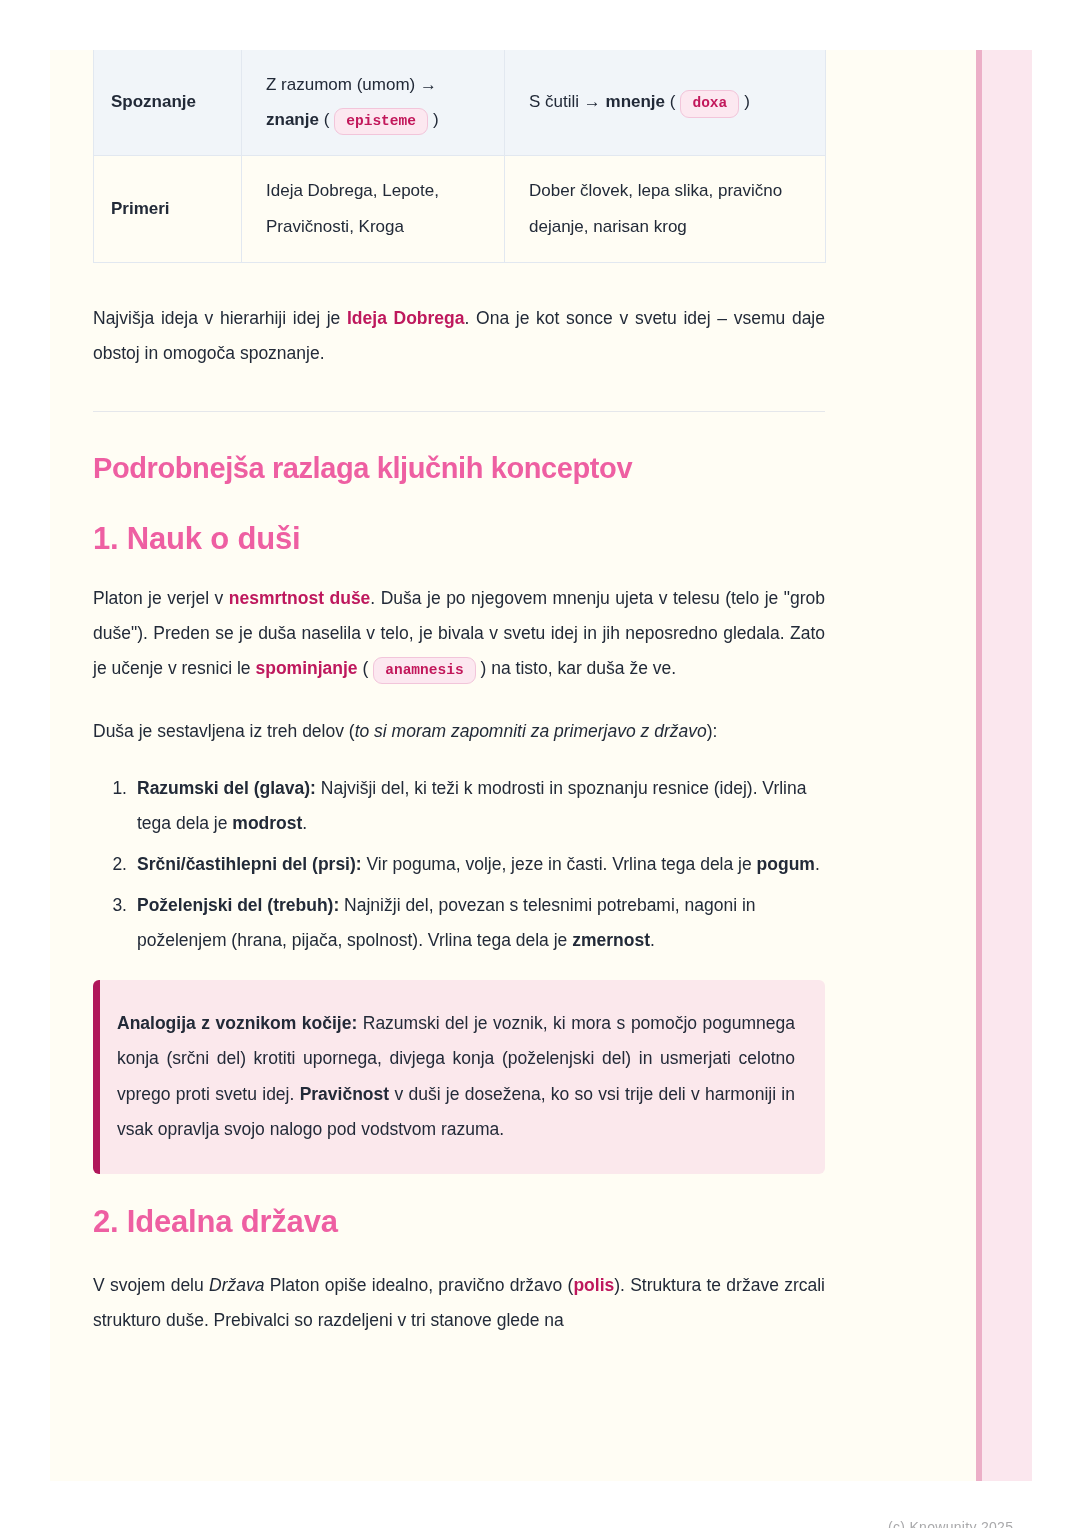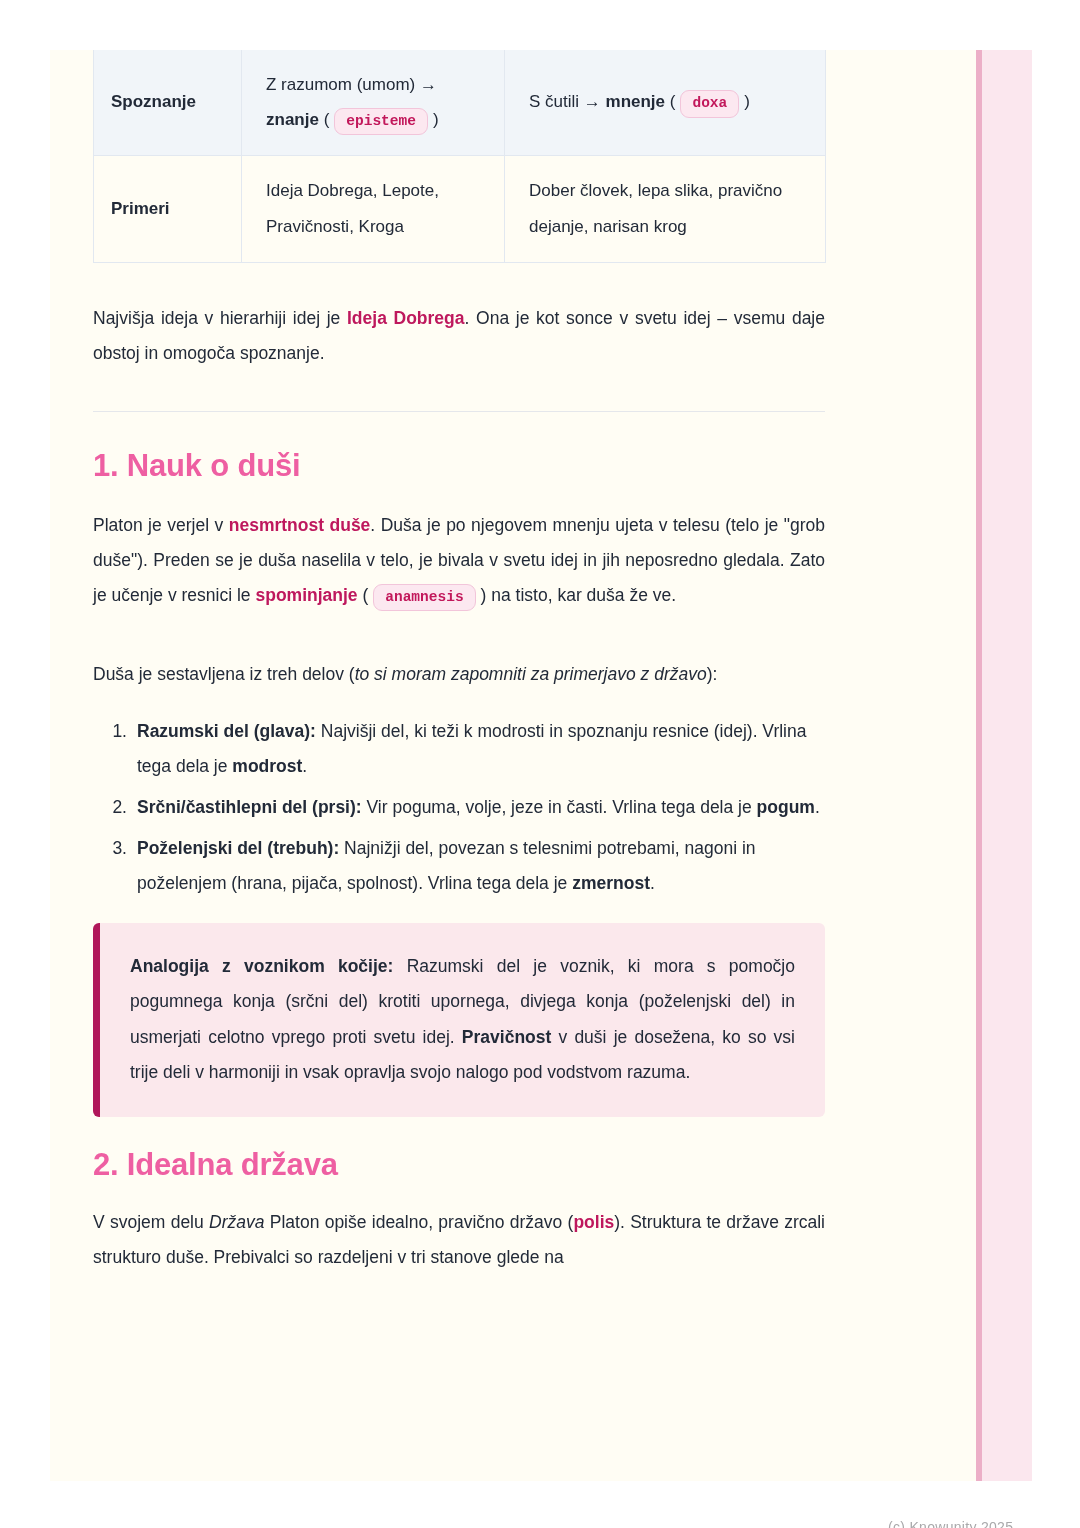--- a/index.html
+++ b/index.html
@@ -111,21 +111,21 @@
     flex: 0 0 22px;
     text-align: right;
     margin-right: 10px;
   }
   .olist-body { flex: 1; }
   .callout {
     margin-top: 22px;
     background: #fbe8ec;
     border-left: 7px solid #b0175a;
     border-radius: 6px;
-    padding: 26px 30px 26px 30px;
+    padding: 26px 30px 26px 17px;
     line-height: 35.5px;
     text-align: justify;
   }
   .watermark {
     position: absolute;
     left: 888px; top: 1519px;
     font-size: 14px;
     color: #a9a9ab;
     z-index: 5;
     letter-spacing: 0.3px;
@@ -158,44 +158,45 @@
         <td class="col-2">Ideja Dobrega, Lepote, Pravičnosti, Kroga</td>
         <td class="col-3">Dober človek, lepa slika, pravično dejanje, narisan krog</td>
       </tr>
     </tbody>
       </table>
 
     <p class="para"><span>Najvišja ideja v hierarhiji idej je </span><b>Ideja Dobrega</b><span>. Ona je kot sonce v svetu idej – vsemu daje obstoj in omogoča spoznanje.</span></p>
 
     <hr class="divider">
 
+    <h2 class="pink">Podrobnejša razlaga ključnih konceptov</h2>
 
     <h3 class="pink">1. Nauk o duši</h3>
 
     <p class="para tight"><span>Platon je verjel v </span><b>nesmrtnost duše</b><span>. Duša je po njegovem mnenju ujeta v telesu (telo je "grob duše"). Preden se je duša naselila v telo, je bivala v svetu idej in jih neposredno gledala. Zato je učenje v resnici le </span><b>spominjanje</b><span> (</span><span class="code">anamnesis</span><span>) na tisto, kar duša že ve.</span></p>
 
-    <p class="para" style="margin-top:44px"><span>Duša je sestavljena iz treh delov (</span><i>to si moram zapomniti za primerjavo z državo</i><span>):</span></p>
+    <p class="para" style="margin-top:28px"><span>Duša je sestavljena iz treh delov (</span><i>to si moram zapomniti za primerjavo z državo</i><span>):</span></p>
 
     <div class="olist">
       <div class="olist-item">
         <span class="olist-num">1.</span>
         <span class="olist-body"><b>Razumski del (glava):</b><span> Najvišji del, ki teži k modrosti in spoznanju resnice (idej). Vrlina tega dela je </span><b>modrost</b><span>.</span></span>
       </div>
       <div class="olist-item">
         <span class="olist-num">2.</span>
         <span class="olist-body"><b>Srčni/častihlepni del (prsi):</b><span> Vir poguma, volje, jeze in časti. Vrlina tega dela je </span><b>pogum</b><span>.</span></span>
       </div>
       <div class="olist-item">
         <span class="olist-num">3.</span>
         <span class="olist-body"><b>Poželenjski del (trebuh):</b><span> Najnižji del, povezan s telesnimi potrebami, nagoni in poželenjem (hrana, pijača, spolnost). Vrlina tega dela je </span><b>zmernost</b><span>.</span></span>
       </div>
     </div>
 
     <div class="callout"><b>Analogija z voznikom kočije:</b><span> Razumski del je voznik, ki mora s pomočjo pogumnega konja (srčni del) krotiti upornega, divjega konja (poželenjski del) in usmerjati celotno vprego proti svetu idej. </span><b>Pravičnost</b><span> v duši je dosežena, ko so vsi trije deli v harmoniji in vsak opravlja svojo nalogo pod vodstvom razuma.</span></div>
 
     <h3 class="pink" style="margin-top:30px">2. Idealna država</h3>
 
-    <p class="para" style="margin-top:22px"><span>V svojem delu </span><i>Država</i><span> Platon opiše idealno, pravično državo (</span><b>polis</b><span>). Struktura te države zrcali strukturo duše. Prebivalci so razdeljeni v tri stanove glede na</span></p>
+    <p class="para" style="margin-top:28px"><span>V svojem delu </span><i>Država</i><span> Platon opiše idealno, pravično državo (</span><b>polis</b><span>). Struktura te države zrcali strukturo duše. Prebivalci so razdeljeni v tri stanove glede na</span></p>
 
   </div>
 </div>
 
 <div class="watermark">(c) Knowunity 2025</div>
 
 </body></html>

